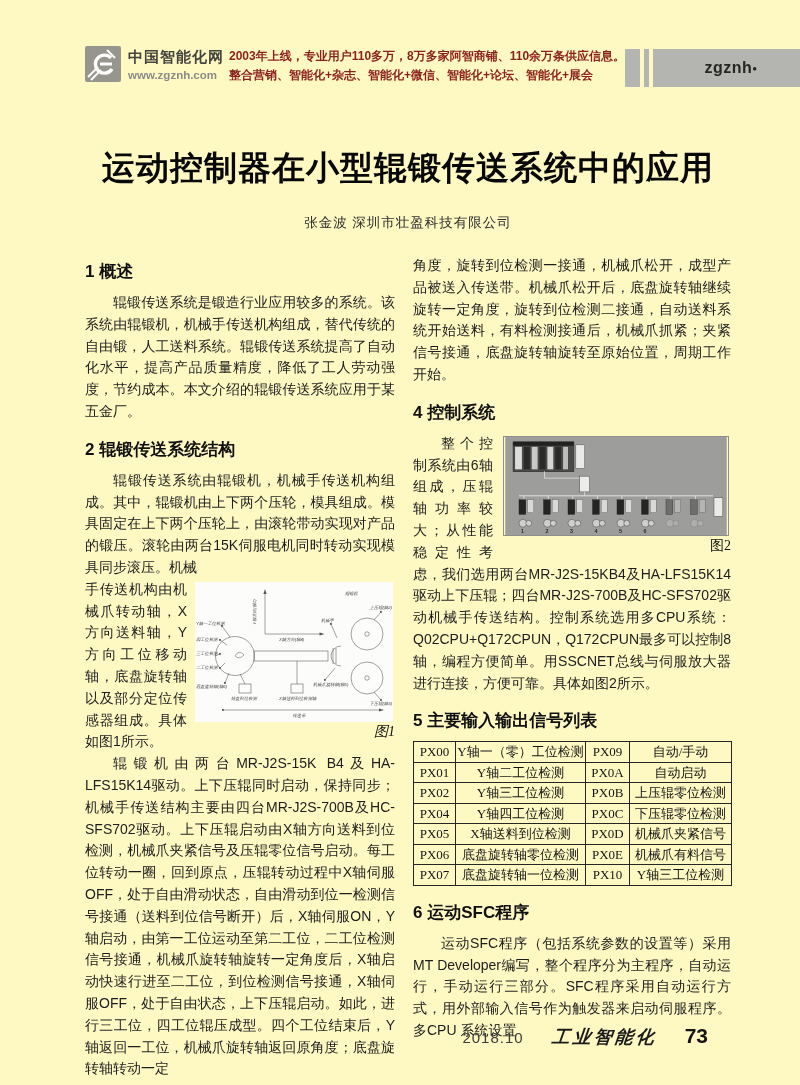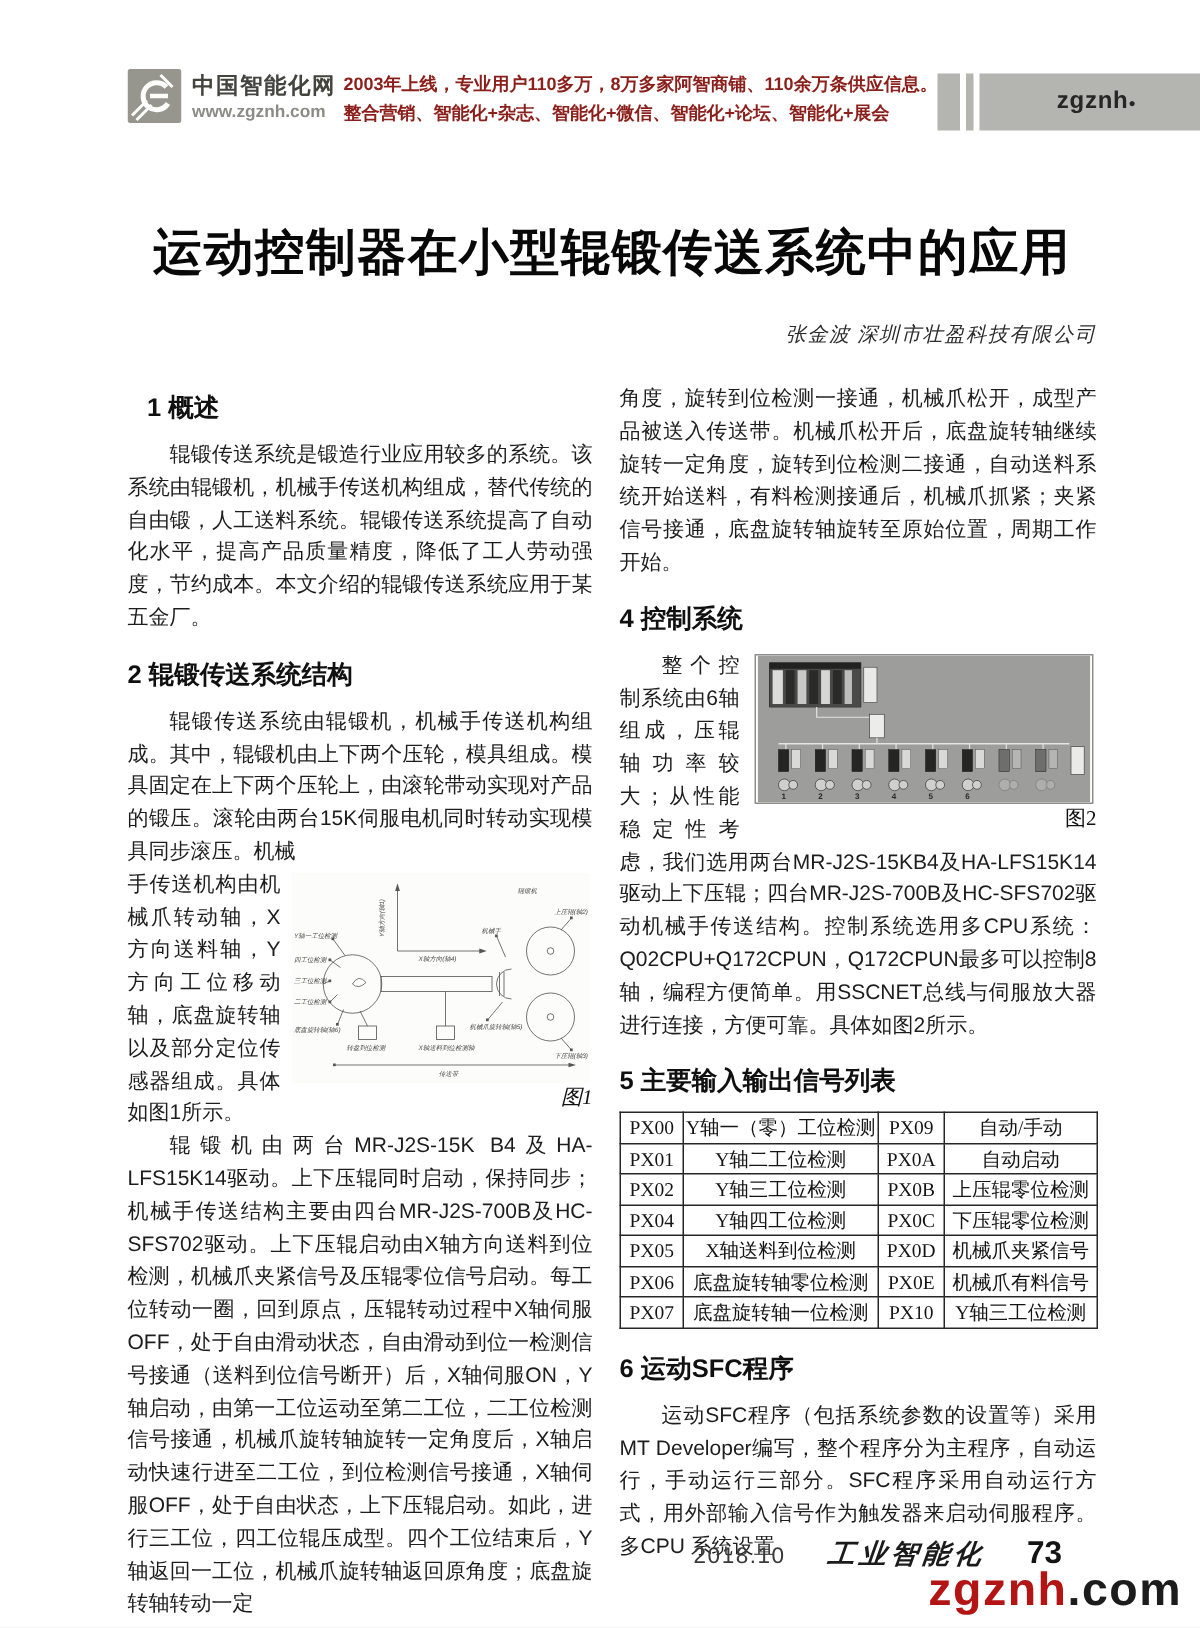--- a/index.html
+++ b/index.html
@@ -1,48 +1,48 @@
 <!DOCTYPE html>
 <html><head>
 <meta charset="utf-8">
 <style>
   * { margin:0; padding:0; box-sizing:border-box; }
   html,body { background:#e9e9e7; }
   .page {
     position:relative; width:800px; height:1085px; margin:0 auto;
-    background:#ffffff; overflow:hidden; color:#1f1f1f;
+    background:#fef9c3; overflow:hidden; color:#1f1f1f;
     font-family:"Liberation Sans","DejaVu Sans",sans-serif;
   }
   
   .header { position:absolute; top:46px; left:85px; right:0; height:44px; display:flex; align-items:flex-start; }
   .logo { display:flex; gap:7px; width:138px; flex:0 0 auto; }
   .logo-icon { width:36px; height:36px; flex:0 0 auto; }
   .logo-text { padding-top:2px; }
   .site-name { font-size:15px; font-weight:bold; color:#44443f; letter-spacing:1px; white-space:nowrap; }
   .site-url  { font-size:11.5px; font-weight:bold; color:#8b8b88; margin-top:2px; }
   .tagline { margin-left:6px; color:#8b1f1b; font-weight:bold; font-size:12px; line-height:19px; white-space:nowrap; padding-top:1px; }
   .corner-tab { margin-left:auto; display:flex; height:38px; margin-top:3px; }
   .tab-sq { width:15px; background:#b4b4b1; margin-right:4px; }
   .tab-stripe { width:5px; background:#b4b4b1; margin-right:4px; }
   .tab-main { width:156px; background:#b4b4b1; display:flex; align-items:center; justify-content:center;
               font-weight:bold; font-size:16px; color:#262624; letter-spacing:0.5px; }
   .tab-main sup { font-size:8px; }
   
   .title { position:absolute; top:146px; left:85px; width:646px; text-align:center;
            font-family:"Liberation Serif","DejaVu Serif",serif; font-weight:bold;
            font-size:33px; letter-spacing:1px; color:#080808; white-space:nowrap; }
-  .author { position:absolute; top:214px; left:85px; width:646px; text-align:right;
-            font-family:"Liberation Serif","DejaVu Serif",serif; font-style:italic;
+  .author { position:absolute; top:214px; left:85px; width:646px; text-align:center;
+            font-family:"Liberation Serif","DejaVu Serif",serif; 
             font-size:13.5px; color:#2c2c2c; letter-spacing:1px; }
   
   .columns { position:absolute; top:255px; left:85px; width:646px; display:flex; gap:18px; }
   .col-left { width:310px; flex:0 0 310px; }
   .col-right { width:318px; flex:0 0 318px; }
   .sec-h { font-size:17px; font-weight:bold; color:#101010; margin:15px 0 9px; clear:both; }
-  .col-left .sec-h:first-child { margin-top:5px;margin-left:13px; }
+  .col-left .sec-h:first-child { margin-top:5px; }
   .para { font-size:14px; line-height:21.8px; text-align:justify; text-indent:2em; color:#1d1d1d; }
   .para.no-indent { text-indent:0; }
   
   .fig { float:right; text-align:right; }
   .fig-cap { font-family:"Liberation Serif","DejaVu Serif",serif; font-size:14px; color:#111; margin-top:1px; }
   .fig1 { width:200px; margin:3px 0 4px 8px;font-style:italic; }
   .fig1 svg { display:block; background:#fcfcfb; }
   .fig2 { width:228px; margin:3px 0 6px 10px; }
   .fig2 svg { display:block; border:1px solid #8e8e8c; }
   svg text { font-family:"Liberation Sans","DejaVu Sans",sans-serif; }
@@ -309,16 +309,13 @@
       <div class="sec-h">6 运动SFC程序</div>
       <p class="para">运动SFC程序（包括系统参数的设置等）采用MT Developer编写，整个程序分为主程序，自动运行，手动运行三部分。SFC程序采用自动运行方式，用外部输入信号作为触发器来启动伺服程序。多CPU 系统设置</p>
     </div>
   </div>
 
   <div class="footer-line">
     <span class="footer-date">2018.10</span>
     <span class="footer-mag">工业智能化</span>
     <span class="footer-page">73</span>
   </div>
-  <div class="watermark">
-    <span class="wm-main">zgznh</span><span class="wm-tld">.com</span>
-  </div>
 </div>
 
 </body></html>

